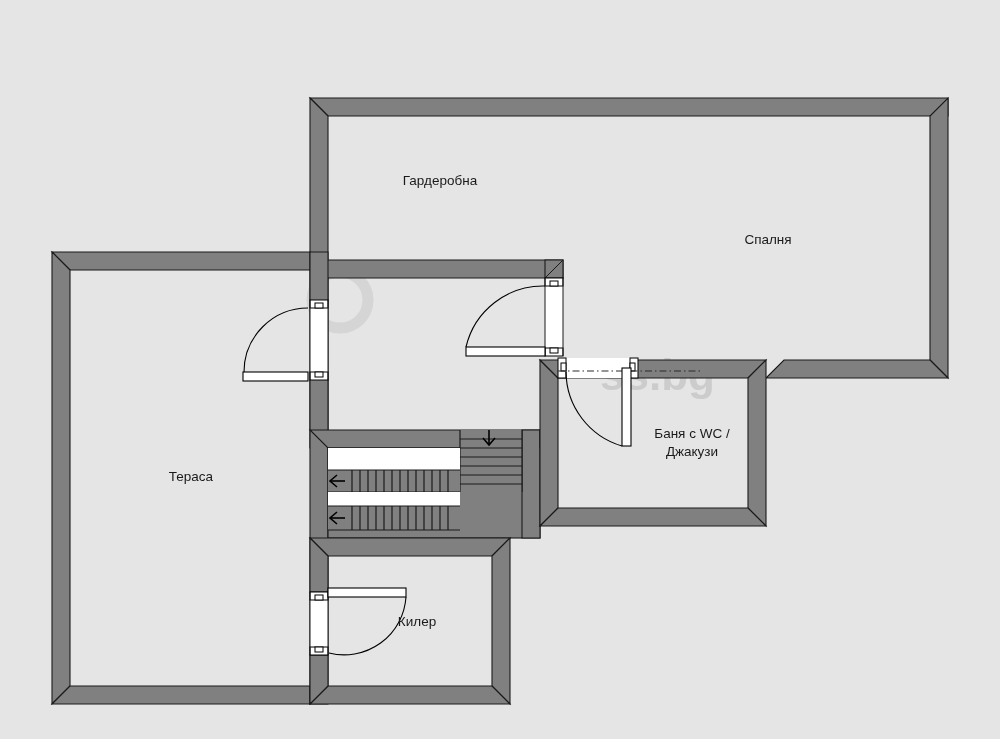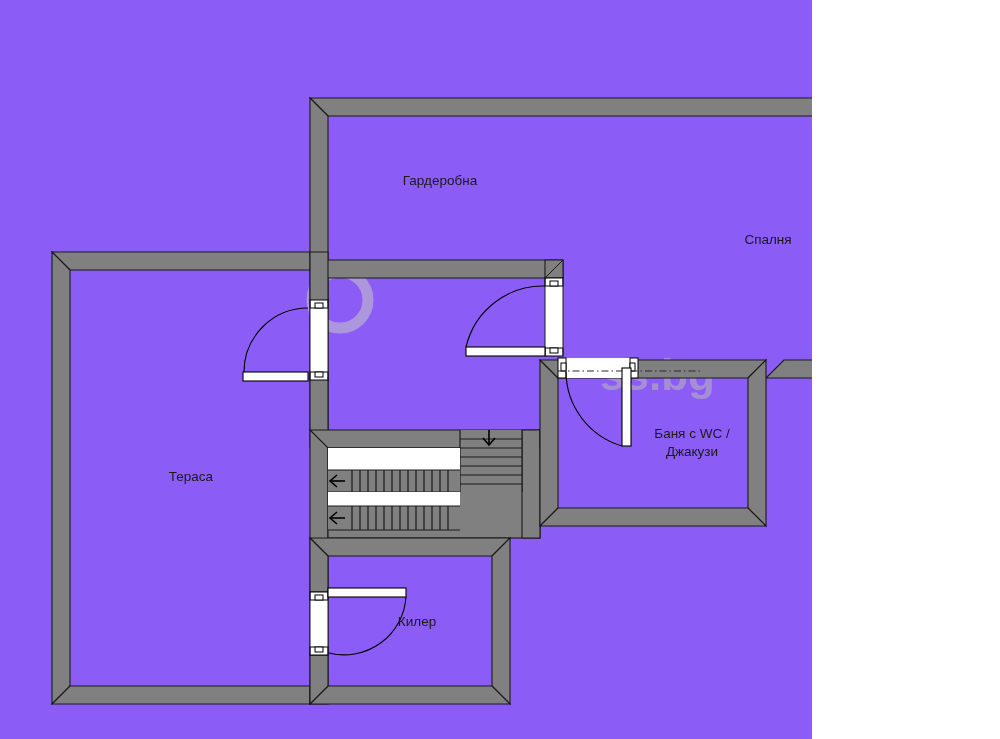--- a/index.html
+++ b/index.html
@@ -5,23 +5,23 @@
   html, body {
     margin: 0;
     padding: 0;
     background: #ffffff;
   }
   body {
     font-family: "Liberation Sans", sans-serif;
   }
   #plan-root {
     position: relative;
-    width: 812px;
+    width: 1000px;
     height: 739px;
-    background: #8b5cf6;
+    background: #e5e5e5;
     overflow: hidden;
   }
   #plan-svg {
     display: block;
     width: 1000px;
     height: 739px;
   }
   .room-label {
     font-family: "Liberation Sans", sans-serif;
     font-size: 13.5px;

